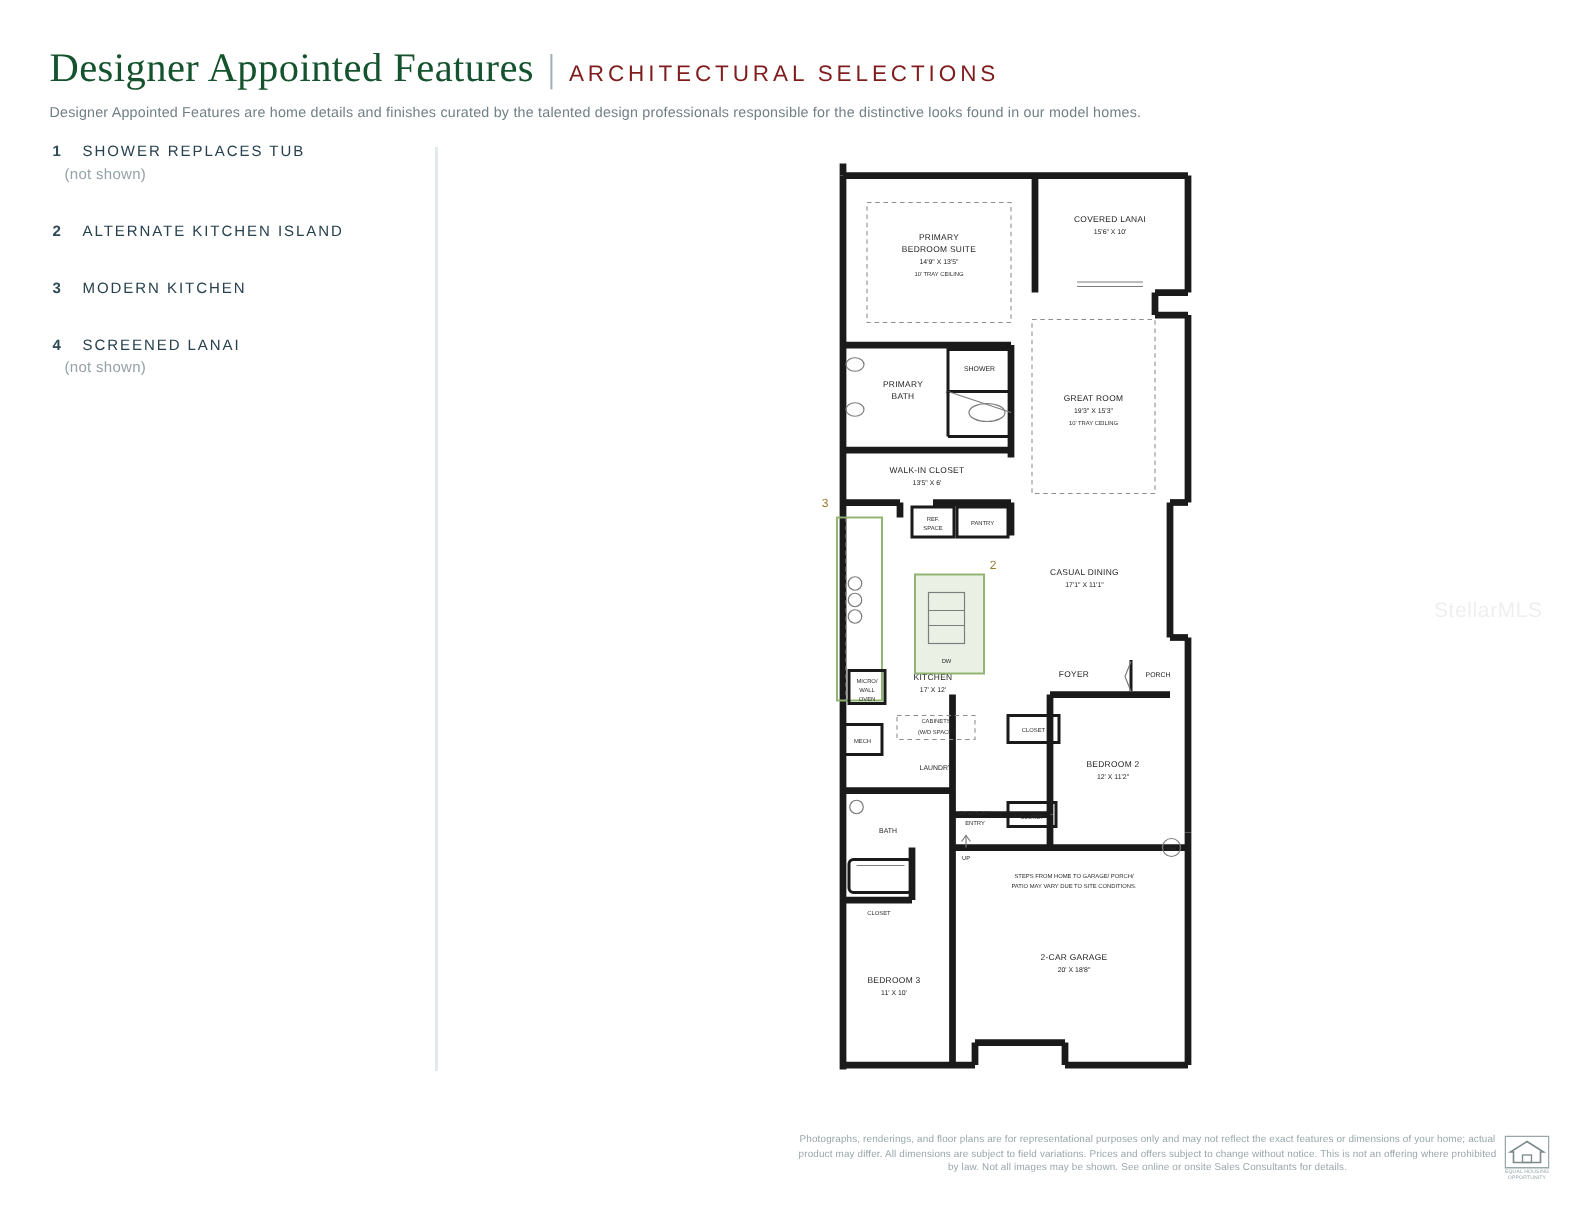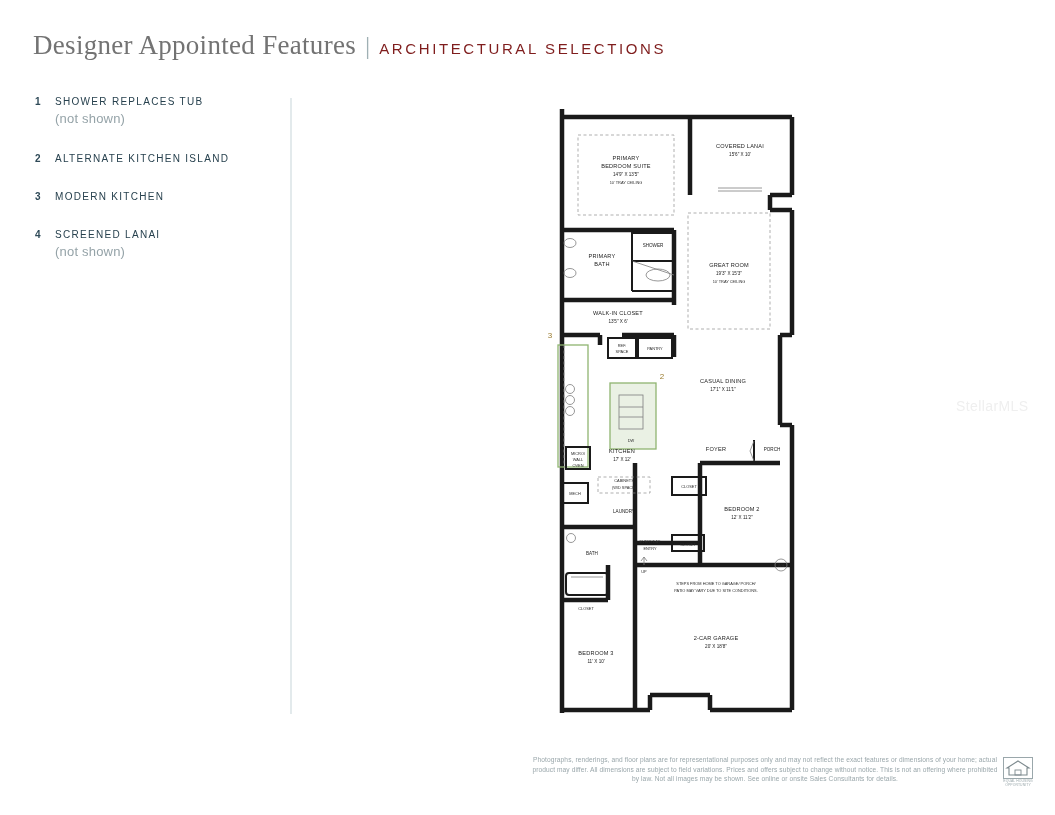--- a/index.html
+++ b/index.html
@@ -12,21 +12,21 @@
     overflow:hidden;
   }
   .page{position:absolute;left:0;top:0;width:1055px;height:815px;}
 
   
   .header{position:absolute;left:33px;top:30px;width:900px;}
   .title-row{display:flex;align-items:baseline;}
   .title-main{
     font-family:"Liberation Serif", serif;
     font-size:27px;
-    color:#737373;
+    color:#14532d;
     letter-spacing:.3px;
     font-weight:400;
   }
   .title-div{
     color:#9fb0b4;
     font-size:26px;
     margin:0 9px;
     font-weight:300;
     font-family:"Liberation Serif", serif;
   }
@@ -51,23 +51,23 @@
     font-size:10px;font-weight:bold;color:#2f4a58;
   }
   .legend-label{
     margin-left:22px;
     font-size:10px;
     font-weight:normal;
     letter-spacing:1.3px;
     color:#27414e;
   }
   .legend-note{
-    margin-left:22px;
+    margin-left:10px;
     margin-top:4px;
-    font-size:13px;
+    font-size:10px;
     color:#95a3a8;
     letter-spacing:.2px;
   }
 
   
   .v-divider{
     position:absolute;left:290px;top:98px;width:2px;height:616px;
     background:#e3eaec;
   }
 
@@ -105,20 +105,21 @@
 <body>
 
 <div class="page">
 
   <div class="header">
     <div class="title-row">
       <span class="title-main">Designer Appointed Features</span>
       <span class="title-div">|</span>
       <span class="title-sub">ARCHITECTURAL SELECTIONS</span>
     </div>
+    <div class="subtitle">Designer Appointed Features are home details and finishes curated by the talented design professionals responsible for the distinctive looks found in our model homes.</div>
   </div>
 
   <div class="legend">
     <div class="legend-item">
       <span class="legend-num">1</span>
       <div class="legend-label">SHOWER REPLACES TUB</div>
       <div class="legend-note">(not shown)</div>
     </div>
     <div class="legend-item">
       <span class="legend-num">2</span>

